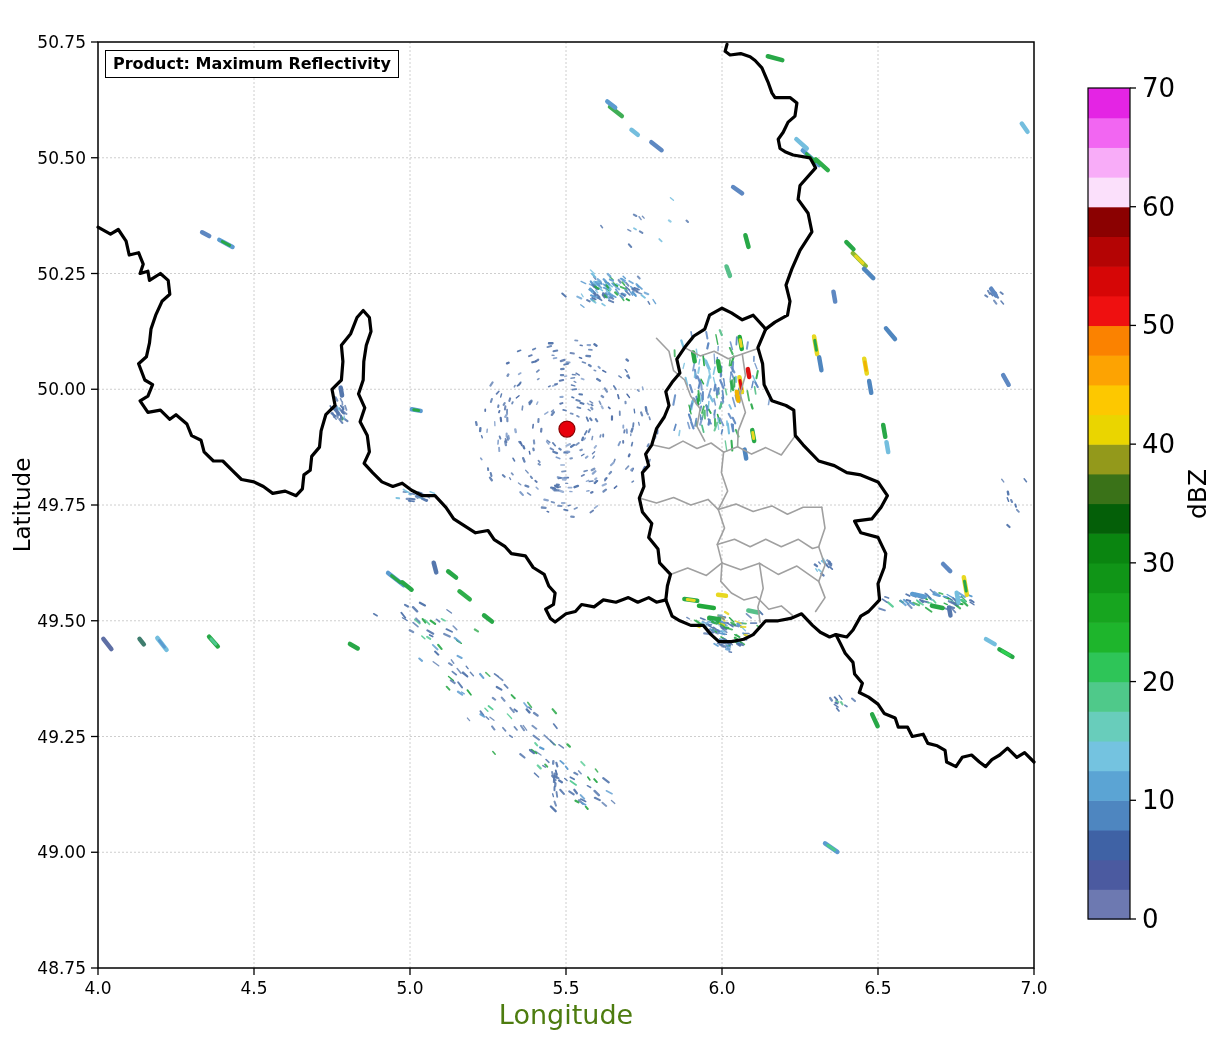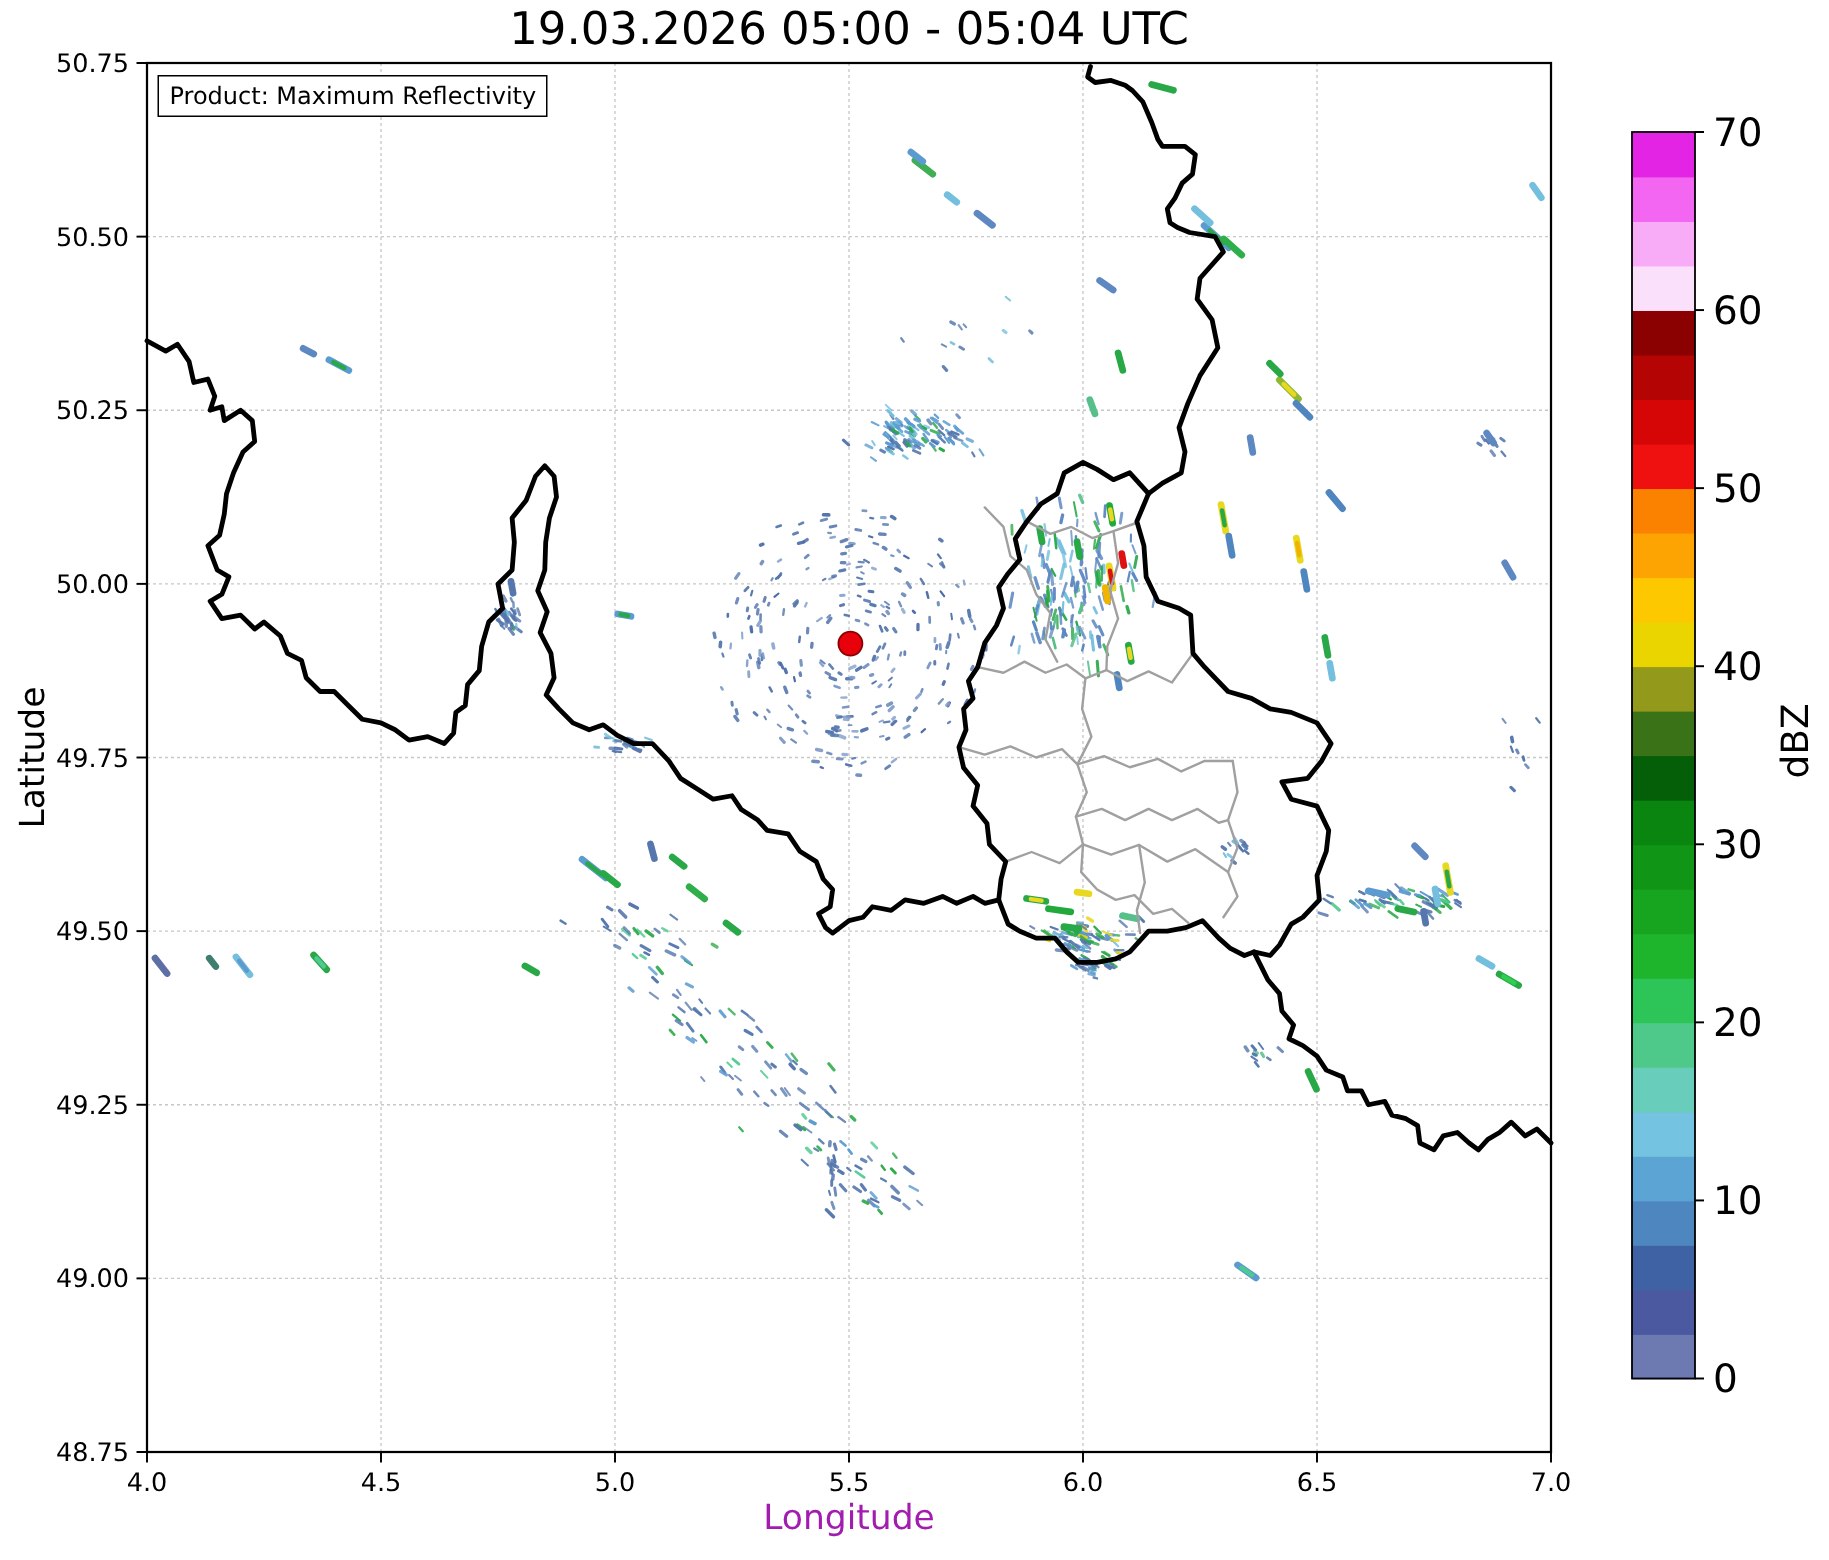--- a/index.html
+++ b/index.html
@@ -2,28 +2,28 @@
 <html><head>
 <meta charset="utf-8">
 <style>
   html,body{margin:0;padding:0;background:#fff;}
   #figure{position:relative;width:1219px;height:1040px;background:#ffffff;
           font-family:"DejaVu Sans",sans-serif;overflow:hidden;}
   #plot-svg{position:absolute;left:0;top:0;}
   .fig-title{position:absolute;left:98px;top:2px;width:936px;text-align:center;
              font-size:30px;color:#000;}
   .x-label{position:absolute;left:98px;top:999px;width:936px;text-align:center;
-           font-size:23px;color:#a21caf;}
+           font-size:27px;color:#4d7c0f;}
   .y-label{position:absolute;left:22px;top:505px;transform:translate(-50%,-50%) rotate(-90deg);
            font-size:23px;color:#000;white-space:nowrap;}
   .cbar-label{position:absolute;left:1197px;top:494px;transform:translate(-50%,-50%) rotate(-90deg);
               font-size:25px;color:#000;white-space:nowrap;}
   .annotation{position:absolute;left:105px;top:50px;background:#ffffff;
               border:1.2px solid #000;padding:2px 7px 3px 7px;font-size:16px;
-              line-height:1.32;color:#000;z-index:5;}
+              line-height:1.32;color:#000;z-index:5;font-weight:bold;}
 </style>
 </head>
 <body>
 
 <div id="figure">
   <svg id="plot-svg" width="1219" height="1040">
       <g>
         <line x1="254" y1="42" x2="254" y2="968" stroke="#c8c8c8" stroke-width="0.9" stroke-dasharray="2 2"></line>
         <line x1="410" y1="42" x2="410" y2="968" stroke="#c8c8c8" stroke-width="0.9" stroke-dasharray="2 2"></line>
         <line x1="566" y1="42" x2="566" y2="968" stroke="#c8c8c8" stroke-width="0.9" stroke-dasharray="2 2"></line>
@@ -1109,20 +1109,19 @@
         <line x1="1130" y1="444.14285714285717" x2="1136" y2="444.14285714285717" stroke="#000" stroke-width="1.3"></line>
         <text x="1142" y="453.14285714285717" font-size="26" text-anchor="start" fill="#000" font-family="&quot;DejaVu Sans&quot;,sans-serif">40</text>
         <line x1="1130" y1="325.42857142857144" x2="1136" y2="325.42857142857144" stroke="#000" stroke-width="1.3"></line>
         <text x="1142" y="334.42857142857144" font-size="26" text-anchor="start" fill="#000" font-family="&quot;DejaVu Sans&quot;,sans-serif">50</text>
         <line x1="1130" y1="206.71428571428578" x2="1136" y2="206.71428571428578" stroke="#000" stroke-width="1.3"></line>
         <text x="1142" y="215.71428571428578" font-size="26" text-anchor="start" fill="#000" font-family="&quot;DejaVu Sans&quot;,sans-serif">60</text>
         <line x1="1130" y1="88" x2="1136" y2="88" stroke="#000" stroke-width="1.3"></line>
         <text x="1142" y="97" font-size="26" text-anchor="start" fill="#000" font-family="&quot;DejaVu Sans&quot;,sans-serif">70</text>
       </g>
     </svg>
-  <div class="fig-title">19.03.2026 05:00 - 05:04 UTC</div>
   <div class="annotation">
     <div>Product: Maximum Reflectivity</div>
   </div>
   <div class="x-label">Longitude</div>
   <div class="y-label">Latitude</div>
   <div class="cbar-label">dBZ</div>
 </div>
 
 </body></html>

